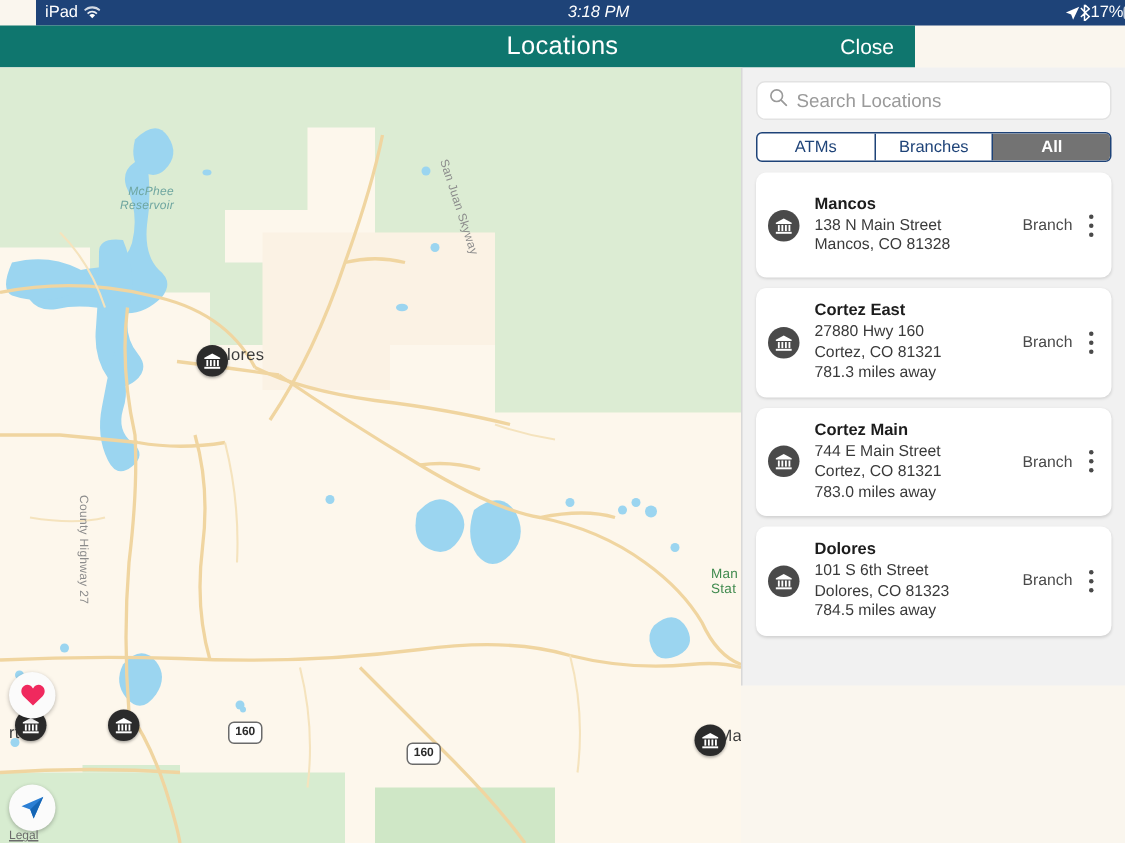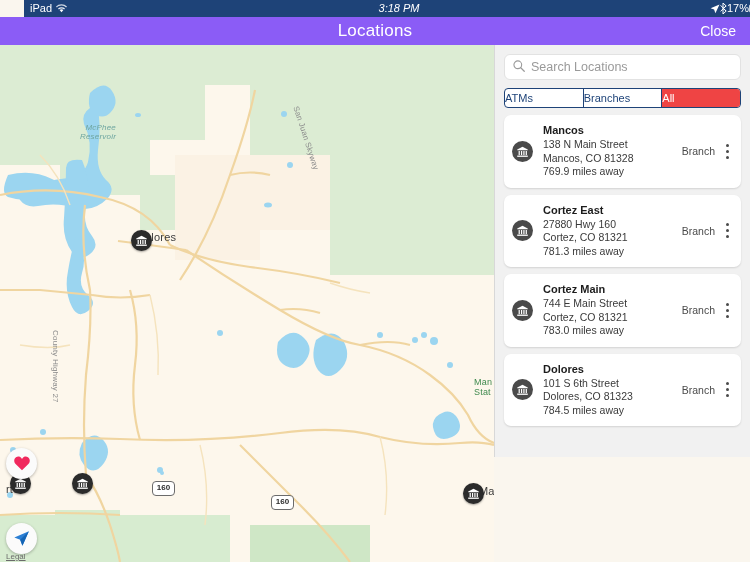--- a/index.html
+++ b/index.html
@@ -28,22 +28,22 @@
     position:relative; vertical-align:middle;
   }
   .battery::after{
     content:""; position:absolute; right:-3px; top:2.5px;
     width:2px; height:4px; background:rgba(255,255,255,.6); border-radius:0 1px 1px 0;
   }
   .battery i{ position:absolute; left:1px; top:1px; bottom:1px; width:17%; background:#fff; border-radius:1px; display:block; }
 
   
   .navbar{
-    position:absolute; top:17px; left:0; width:750px; height:28px;
-    background:#8b5cf6; color:#fff;
+    position:absolute; top:17px; left:0; width:610px; height:28px;
+    background:#0f766e; color:#fff;
   }
   .nav-title{
     position:absolute; left:0; width:750px; text-align:center;
     font-size:17px; line-height:28px; font-weight:400; letter-spacing:.2px;
   }
   .nav-close{
     position:absolute; right:14px; top:0; line-height:28px;
     font-size:14px; color:#fff; cursor:pointer;
   }
 
@@ -99,25 +99,25 @@
     border:1px solid #e2e2e2;
   }
   .searchbar .ph{ color:#9a9a9a; font-size:12.5px; }
 
   .segwrap{ padding:8px 9px 7px 9px; }
   .segctl{
     display:flex; height:20px; border:1px solid #1e4378; border-radius:4px;
     overflow:hidden; background:#fff;
   }
   .seg{
-    flex:1; text-align:left; font-size:11px; line-height:19px;
+    flex:1; text-align:center; font-size:11px; line-height:19px;
     color:#1e4378; cursor:pointer; border-right:1px solid #1e4378;
   }
   .seg:last-child{ border-right:none; }
-  .seg.active{ background:#ef4444; color:#fff; }
+  .seg.active{ background:#737373; color:#fff;font-weight:bold; }
 
   .list{ padding:0 9px; }
   .card{
     background:#fff; border-radius:7px; margin-bottom:7px;
     box-shadow:0 1px 2px rgba(0,0,0,.13);
     display:flex; align-items:center; padding:9px 6px 9px 8px; min-height:70px;
   }
   .card-icon{
     width:21px; height:21px; border-radius:50%; background:#4a4a4a;
     display:flex; align-items:center; justify-content:center; flex:0 0 21px;
@@ -351,21 +351,20 @@
             <rect x="6.1" y="7.4" width="1.5" height="5" fill="#fff"></rect>
             <rect x="9" y="7.4" width="1.5" height="5" fill="#fff"></rect>
             <rect x="11.9" y="7.4" width="1.5" height="5" fill="#fff"></rect>
             <rect x="1.5" y="13" width="13" height="1.6" fill="#fff"></rect>
           </svg>
         </div>
         <div class="card-body">
           <div class="card-title">Mancos</div>
           <div class="card-line">138 N Main Street</div>
           <div class="card-line">Mancos, CO 81328</div>
-          <div class="card-line">769.9 miles away</div>
         </div>
         <div class="card-type">Branch</div>
         <div class="kebab">
             <i></i>
             <i></i>
             <i></i>
           </div>
       </div>
 
       <div class="card">

